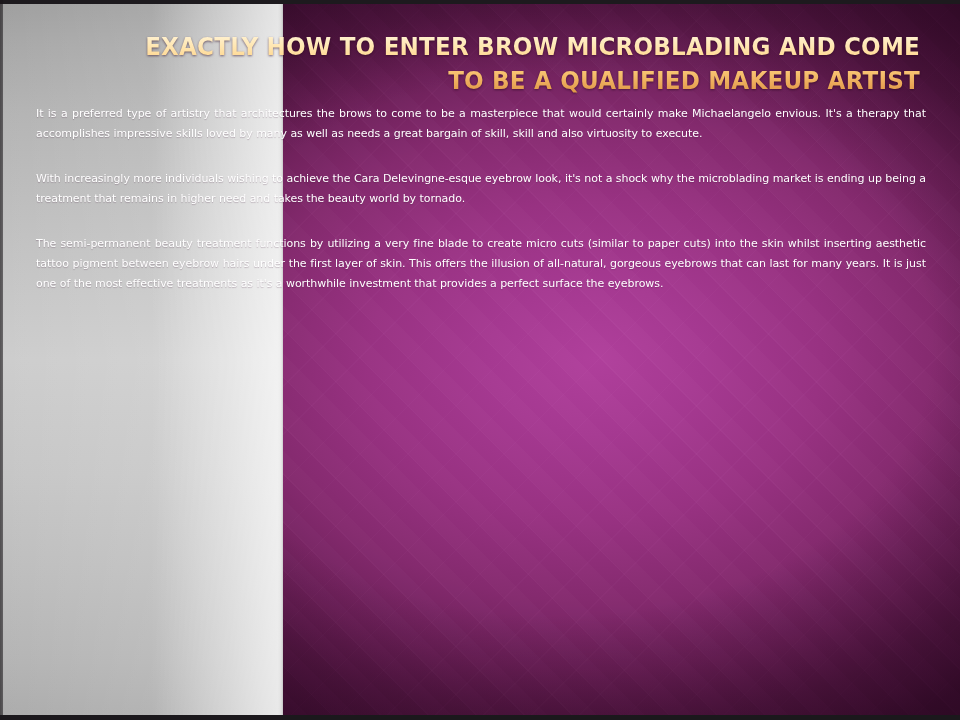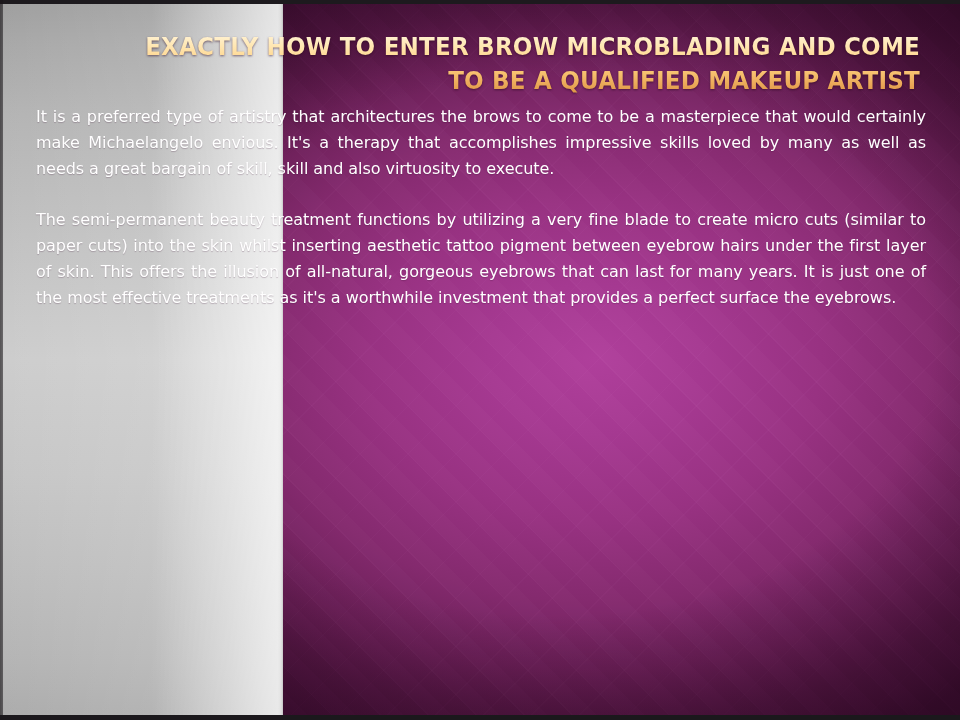--- a/index.html
+++ b/index.html
@@ -157,22 +157,22 @@
   .body-block {
     position: absolute;
     left: 36px;
     top: 104px;
     width: 890px;
   }
   .body-block p {
     margin: 0 0 25px 0;
     color: #ffffff;
     font-family: "DejaVu Sans", sans-serif;
-    font-size: 16px;
-    line-height: 26px;
+    font-size: 11px;
+    line-height: 20px;
     text-align: justify;
     text-justify: inter-word;
     letter-spacing: -0.05px;
     text-shadow: 0 1px 1px rgba(60,20,50,0.25);
   }
   .body-block p:last-child { margin-bottom: 4px; }
 </style>
 </head>
 <body>
 
@@ -184,20 +184,21 @@
 
   <div class="grey-panel">
     <div class="grey-panel-hilite"></div>
     <div class="grey-panel-inner-edge"></div>
   </div>
 
   <h1 class="title">Exactly how to enter brow microblading and come to be a qualified makeup artist</h1>
 
   <div class="body-block">
     <p>It is a preferred type of artistry that architectures the brows to come to be a masterpiece that would certainly make Michaelangelo envious. It's a therapy that accomplishes impressive skills loved by many as well as needs a great bargain of skill, skill and also virtuosity to execute.</p>
+    <p>With increasingly more individuals wishing to achieve the Cara Delevingne-esque eyebrow look, it's not a shock why the microblading market is ending up being a treatment that remains in higher need and takes the beauty world by tornado.</p>
     <p>The semi-permanent beauty treatment functions by utilizing a very fine blade to create micro cuts (similar to paper cuts) into the skin whilst inserting aesthetic tattoo pigment between eyebrow hairs under the first layer of skin. This offers the illusion of all-natural, gorgeous eyebrows that can last for many years. It is just one of the most effective treatments as it's a worthwhile investment that provides a perfect surface the eyebrows.</p>
   </div>
 
   <div class="frame-top"></div>
   <div class="frame-left"></div>
   <div class="frame-bottom"></div>
 
 </div>
 
 </body></html>

